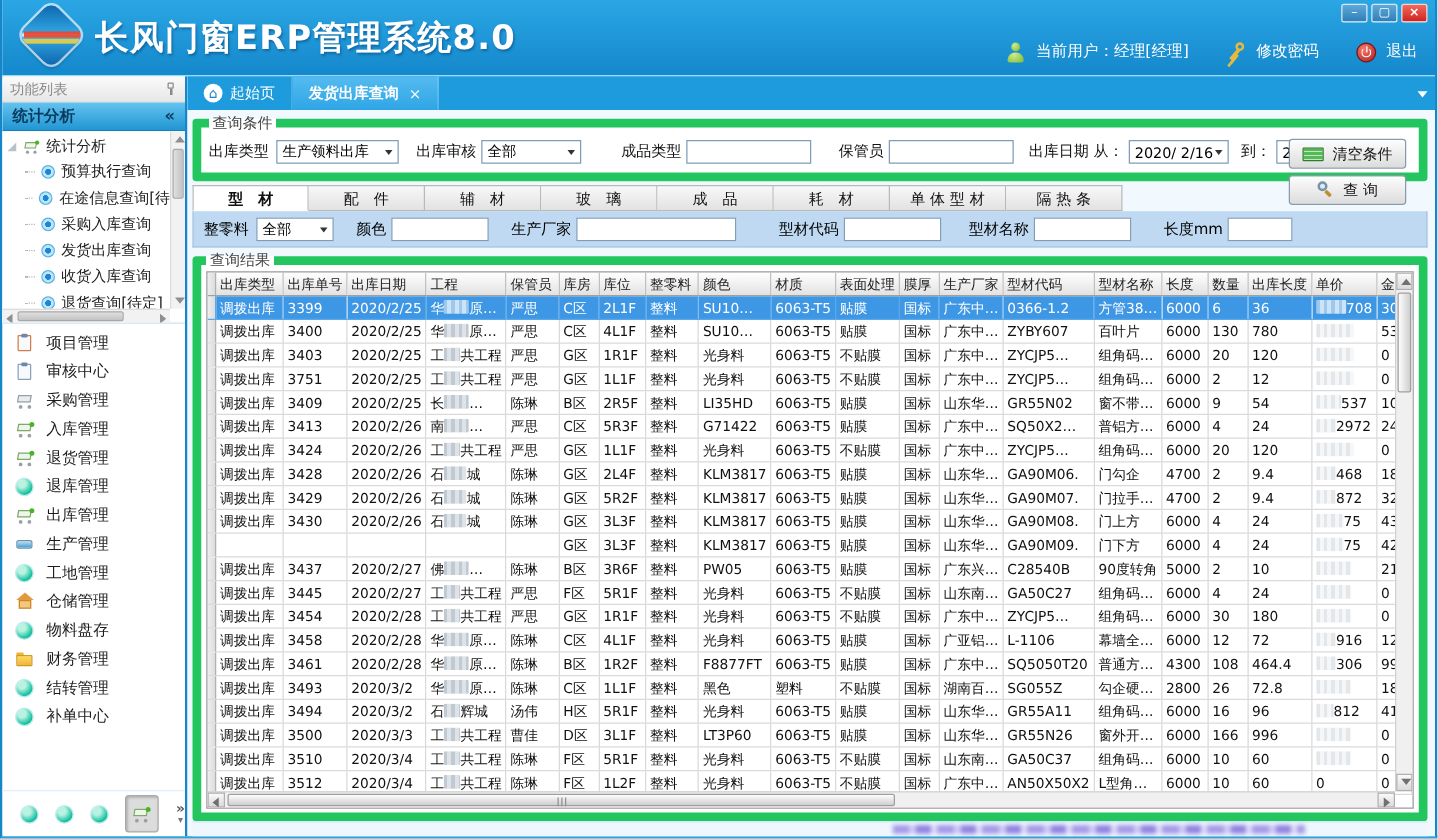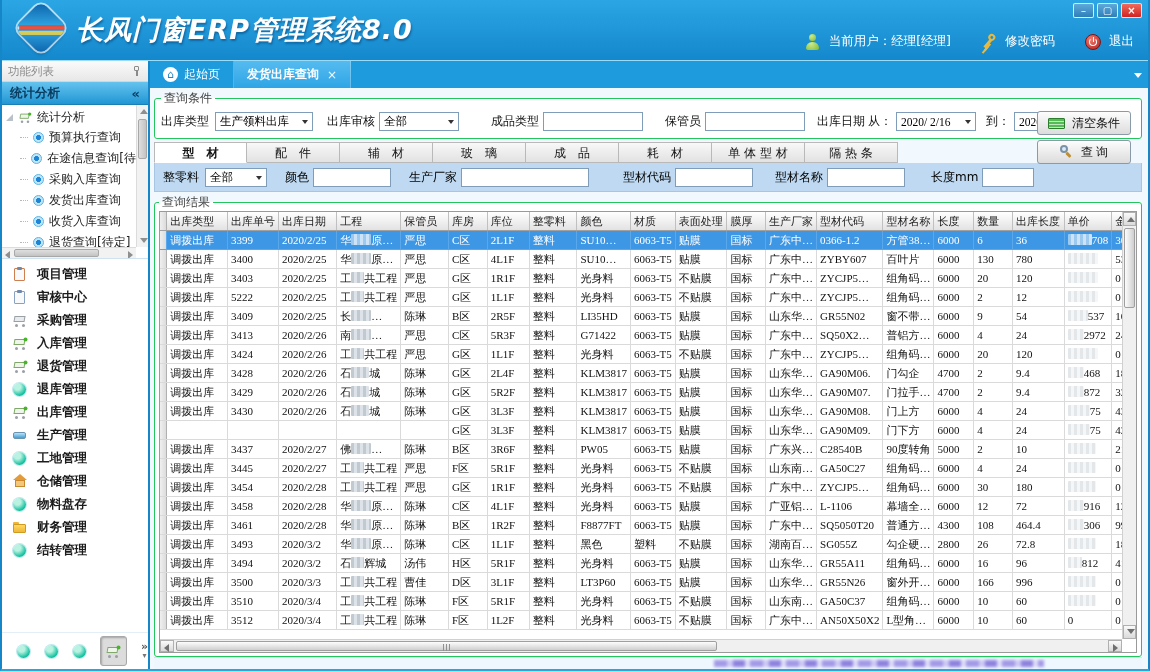--- a/index.html
+++ b/index.html
@@ -6,21 +6,21 @@
     font-family:"DejaVu Sans","Liberation Sans",sans-serif;font-size:12px;-webkit-font-smoothing:antialiased;}
   .window{position:relative;width:1150px;height:671px;box-sizing:border-box;
     border-left:2px solid #1587c8;border-right:2px solid #1587c8;border-bottom:3px solid #2aa6dd;background:#fff;}
   
   .titlebar{position:relative;height:60px;background:linear-gradient(#2ba6e4,#1488cc);border-bottom:1px solid #9adcf8;}
   .logo{position:absolute;left:20px;top:9px;width:38px;height:38px;transform:rotate(45deg);
     border-radius:8px;background:linear-gradient(135deg,#0a5fa8 0%,#2fa3e0 45%,#eef7ff 50%,#2fa3e0 55%,#0a5fa8 100%);
     box-shadow:0 0 0 2px rgba(255,255,255,.65),2px 2px 3px rgba(0,40,80,.35);overflow:hidden;}
   .logo:before{content:"";position:absolute;left:-4px;top:14px;width:50px;height:5px;background:#e8432e;transform:rotate(-45deg);opacity:.9;}
   .logo:after{content:"";position:absolute;left:-4px;top:22px;width:50px;height:4px;background:#f6d341;transform:rotate(-45deg);opacity:.85;}
-  .app-title{position:absolute;left:74px;top:12px;color:#fff;font-size:27px;font-weight:bold;font-style:italic;
+  .app-title{position:absolute;left:74px;top:12px;color:#fff;font-size:27px;font-weight:bold;
     letter-spacing:1px;text-shadow:1px 2px 2px rgba(0,50,100,.45);white-space:nowrap;}
   .winbtns{position:absolute;top:3px;right:6px;display:flex;gap:3px;}
   .winbtn{width:21px;height:15px;box-sizing:border-box;border:1px solid rgba(255,255,255,.8);border-radius:2px;
     background:linear-gradient(#5fa9d9,#2e7fb9);color:#fff;font-size:10px;line-height:13px;text-align:center;cursor:default;}
   .winbtn.close{background:linear-gradient(#f06a5a,#cf2323);font-weight:bold;}
   .userarea{position:absolute;right:14px;top:33px;display:flex;align-items:center;gap:8px;color:#fff;font-size:12.5px;white-space:nowrap;}
   .usergap{width:14px;}
   .ic-person{position:relative;width:17px;height:16px;}
   .ic-person:before{content:"";position:absolute;left:5px;top:0;width:7px;height:7px;border-radius:50%;background:radial-gradient(circle at 35% 30%,#cdeb8f,#7fba2e);}
   .ic-person:after{content:"";position:absolute;left:2px;bottom:0;width:13px;height:8px;border-radius:6px 6px 2px 2px;background:radial-gradient(circle at 40% 20%,#cdeb8f,#7fba2e);}
@@ -52,21 +52,21 @@
   .vscroll{position:absolute;top:0;right:0;bottom:11px;width:12px;background:#f2f2f2;border-left:1px solid #dcdcdc;box-sizing:border-box;}
   .vscroll .thumb{position:absolute;left:1px;right:1px;top:14px;height:38px;background:linear-gradient(90deg,#dfdfdf,#c3c3c3);border:1px solid #a8a8a8;border-radius:2px;}
   .sb-arrow{position:absolute;width:0;height:0;}
   .arr-up{left:3px;top:4px;border-left:4px solid transparent;border-right:4px solid transparent;border-bottom:5px solid #8f8f8f;}
   .arr-dn{left:3px;bottom:4px;border-left:4px solid transparent;border-right:4px solid transparent;border-top:5px solid #8f8f8f;}
   .hscroll{position:absolute;left:0;right:12px;bottom:0;height:11px;background:#f2f2f2;border-top:1px solid #dcdcdc;box-sizing:border-box;}
   .hscroll .thumb{position:absolute;top:1px;bottom:1px;left:12px;width:62%;background:linear-gradient(#dfdfdf,#c3c3c3);border:1px solid #a8a8a8;border-radius:2px;}
   .arr-lf{top:3px;left:3px;border-top:4px solid transparent;border-bottom:4px solid transparent;border-right:5px solid #8f8f8f;}
   .arr-rt{top:3px;right:3px;border-top:4px solid transparent;border-bottom:4px solid transparent;border-left:5px solid #8f8f8f;}
   .menulist{flex:1;padding-top:4px;overflow:hidden;}
-  .menu-item{display:flex;align-items:center;gap:9px;height:23px;padding-left:10px;font-size:12.5px;font-weight:bold;color:#1c1c1c;cursor:default;}
+  .menu-item{display:flex;align-items:center;gap:9px;height:23px;padding-left:10px;font-size:12.5px;font-weight:normal;color:#1c1c1c;cursor:default;}
   .mi-ic{position:relative;width:16px;height:15px;flex:0 0 16px;}
   .ic-ball:before{content:"";position:absolute;left:1px;top:1px;width:13px;height:13px;border-radius:50%;
     background:radial-gradient(circle at 35% 30%,#b9f2e1 0 25%,#12c09e 70%);box-shadow:0 0 0 1px #bfe9ef;}
   .ic-clipboard:before{content:"";position:absolute;left:2px;top:1px;width:11px;height:13px;background:#f7f9fb;border:1px solid #cf7f4f;border-radius:1px;box-sizing:border-box;}
   .ic-clipboard:after{content:"";position:absolute;left:5px;top:0;width:5px;height:3px;background:#6f87a8;border-radius:1px;}
   .ic-clipboard.blue:before{border-color:#8aa0c0;}
   .ic-cart:before{content:"";position:absolute;left:2px;top:3px;width:11px;height:6px;background:#e9ecef;border:1px solid #9aa0a6;transform:skewX(-10deg);box-sizing:border-box;}
   .ic-cart:after{content:"";position:absolute;left:3px;top:11px;width:3px;height:3px;border-radius:50%;background:#9aa0a6;box-shadow:7px 0 0 #9aa0a6;}
   .ic-cart.green:before{border-color:#7fa86a;background:#eef6ea;}
   .ic-cart.green:after{box-shadow:7px 0 0 #9aa0a6,9px -9px 0 0.5px #49b42a;}
@@ -83,21 +83,21 @@
   .more-chev .tiny{font-size:8px;color:#777;}
   
   .main{flex:1;display:flex;flex-direction:column;min-width:0;background:#f2f9fe;}
   .tabbar{height:27px;background:#1d9bdd;display:flex;align-items:stretch;position:relative;}
   .tab{display:flex;align-items:center;gap:6px;padding:0 13px;color:#fff;font-size:12px;border-right:1px solid rgba(255,255,255,.25);cursor:default;}
   .tab.active{background:linear-gradient(#55bbf0,#2fa5e6);font-weight:bold;}
   .tab .x{font-size:12px;font-weight:normal;opacity:.95;margin-left:2px;}
   .ic-home{width:15px;height:15px;border-radius:50%;background:#fff;color:#1d85c8;font-size:11px;line-height:15px;text-align:center;}
   .tab-caret{position:absolute;right:6px;top:12px;width:0;height:0;border-left:4px solid transparent;border-right:4px solid transparent;border-top:5px solid #fff;}
   .content{flex:1;display:flex;flex-direction:column;padding:2px 6px 0 4px;min-height:0;}
-  fieldset{border:1px solid #22c55e;border-radius:3px;margin:0;padding:2px 6px 4px;background:#fff;font-family:Liberation Serif, serif;}
+  fieldset{border:7px solid #22c55e;border-radius:3px;margin:0;padding:2px 6px 4px;background:#fff;}
   legend{font-size:12px;color:#444;padding:0 3px;}
   .qrow{display:flex;align-items:center;height:25px;white-space:nowrap;}
   .qrow label{color:#111;}
   .inp{box-sizing:border-box;height:19px;border:1px solid #7f9db9;background:#fff;font-size:11.5px;padding:0 3px;font-family:inherit;}
   .combo{position:relative;box-sizing:border-box;height:19px;border:1px solid #7f9db9;background:#fff;font-size:11.5px;
     display:inline-flex;align-items:center;padding:0 16px 0 4px;}
   .combo:after{content:"";position:absolute;right:4px;top:7px;width:0;height:0;border-left:3.5px solid transparent;border-right:3.5px solid transparent;border-top:4.5px solid #333;}
   .radio{width:12px;height:12px;border-radius:50%;border:1px solid #7a7a7a;background:radial-gradient(circle at 35% 30%,#fff,#e8e8e8);box-sizing:border-box;position:relative;margin-right:4px;}
   .radio.on:after{content:"";position:absolute;left:2.5px;top:2.5px;width:5px;height:5px;border-radius:50%;background:#2d5fc0;}
   .rlabel{margin-right:14px;}
@@ -276,20 +276,24 @@
             <span>物料盘存</span>
           </div>
           <div class="menu-item">
             <span class="mi-ic ic-folder"></span>
             <span>财务管理</span>
           </div>
           <div class="menu-item">
             <span class="mi-ic ic-ball"></span>
             <span>结转管理</span>
           </div>
+          <div class="menu-item">
+            <span class="mi-ic ic-ball"></span>
+            <span>补单中心</span>
+          </div>
         </div>
       <div class="side-tools" id="side-tools">
           <span class="mi-ic ic-ball tool-ball"></span>
           <span class="mi-ic ic-ball tool-ball"></span>
           <span class="mi-ic ic-ball tool-ball"></span>
           <div class="cartbtn">
             <span class="mi-ic ic-cart green"></span>
           </div>
           <div class="more-chev">
             <span>»</span>
@@ -494,21 +498,21 @@
                     <td>组角码…</td>
                     <td>6000</td>
                     <td>20</td>
                     <td>120</td>
                     <td><span class="mosaic mz-light" style="width: 30px;"></span></td>
                     <td>0</td>
                   </tr>
                   <tr>
                     <td class="rowhdr"></td>
                     <td>调拨出库</td>
-                    <td>5222</td>
+                    <td>3751</td>
                     <td>2020/2/25</td>
                     <td>工<span class="mosaic" style="width: 13px;"></span>共工程</td>
                     <td>严思</td>
                     <td>G区</td>
                     <td>1L1F</td>
                     <td>整料</td>
                     <td>光身料</td>
                     <td>6063-T5</td>
                     <td>不贴膜</td>
                     <td>国标</td>

